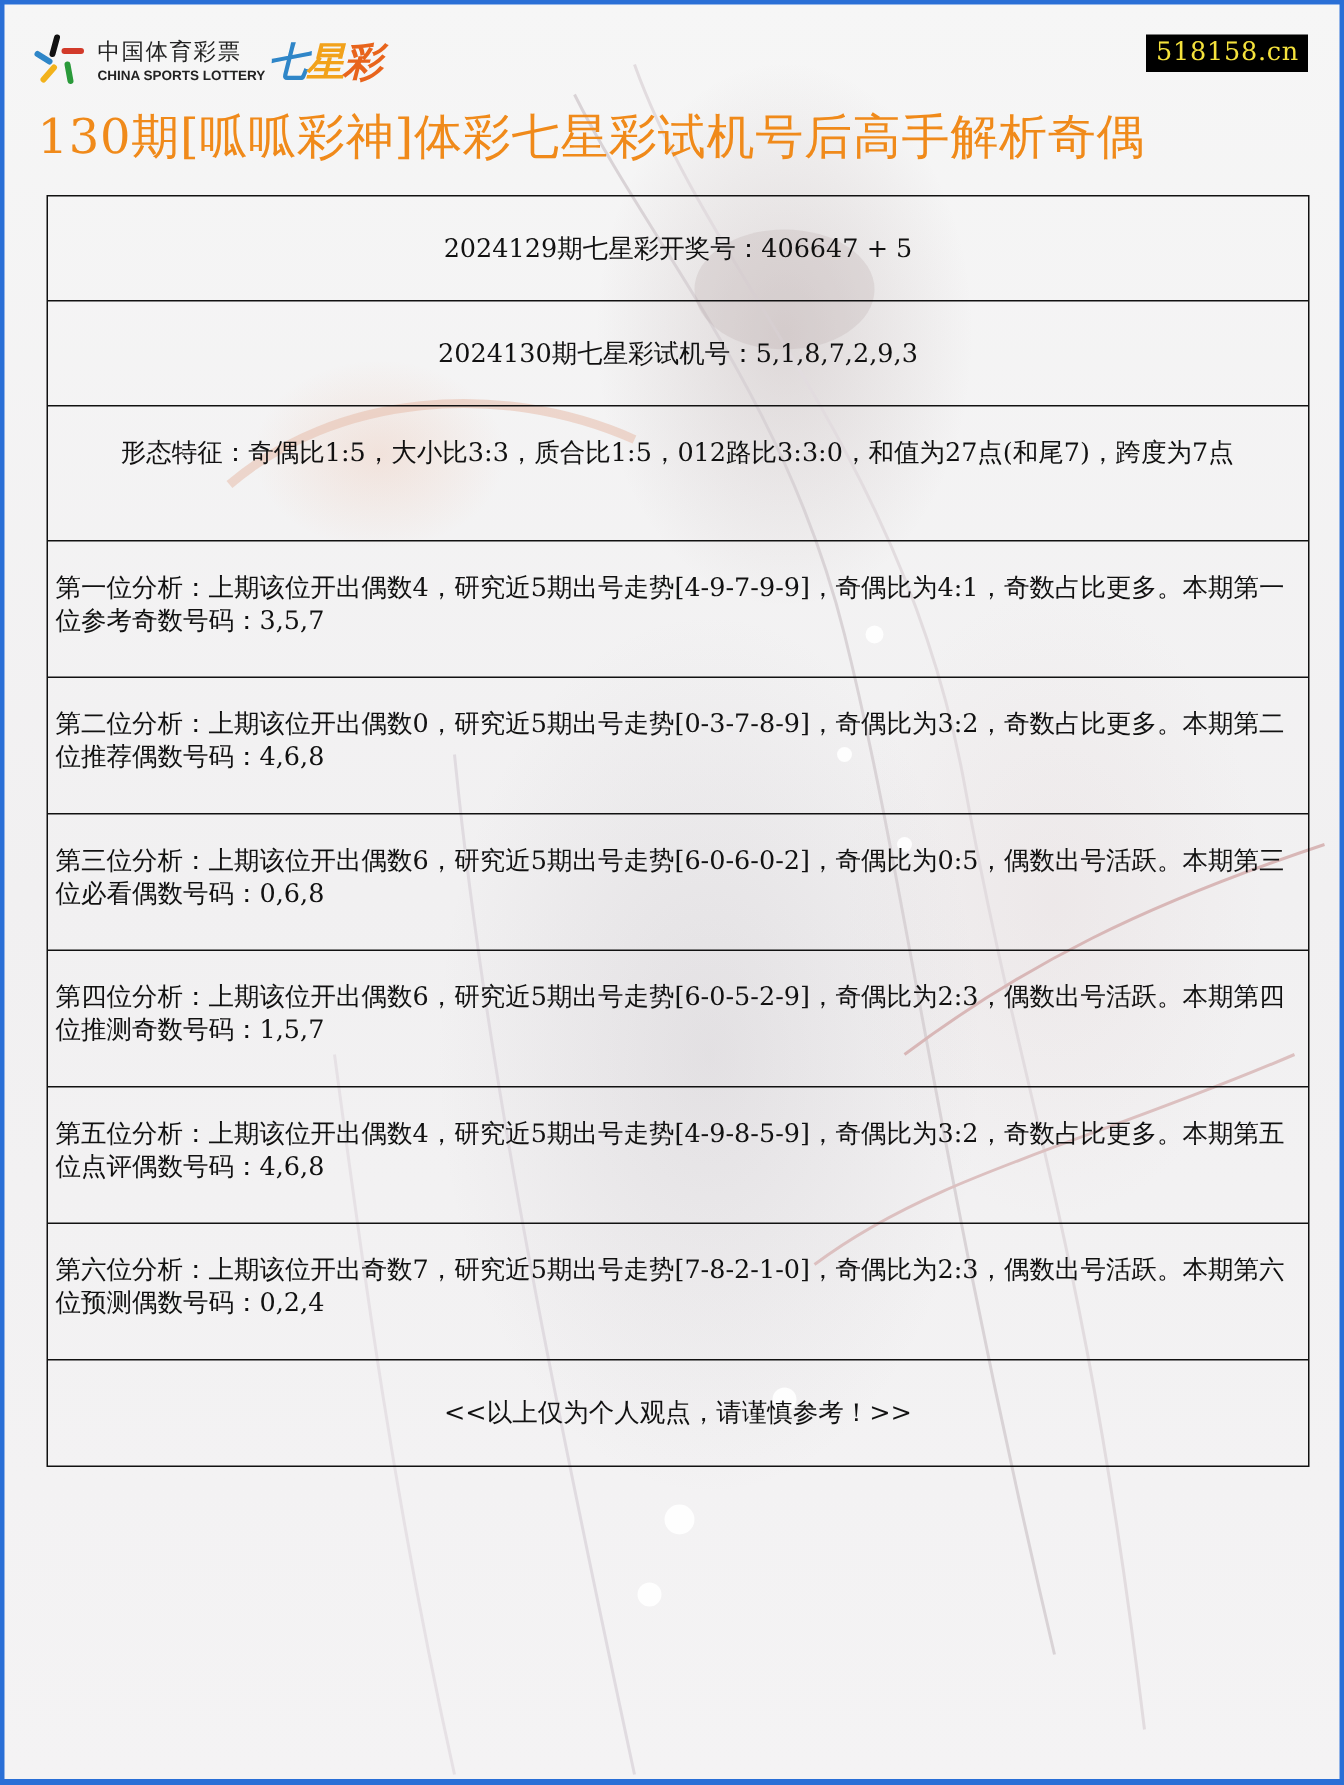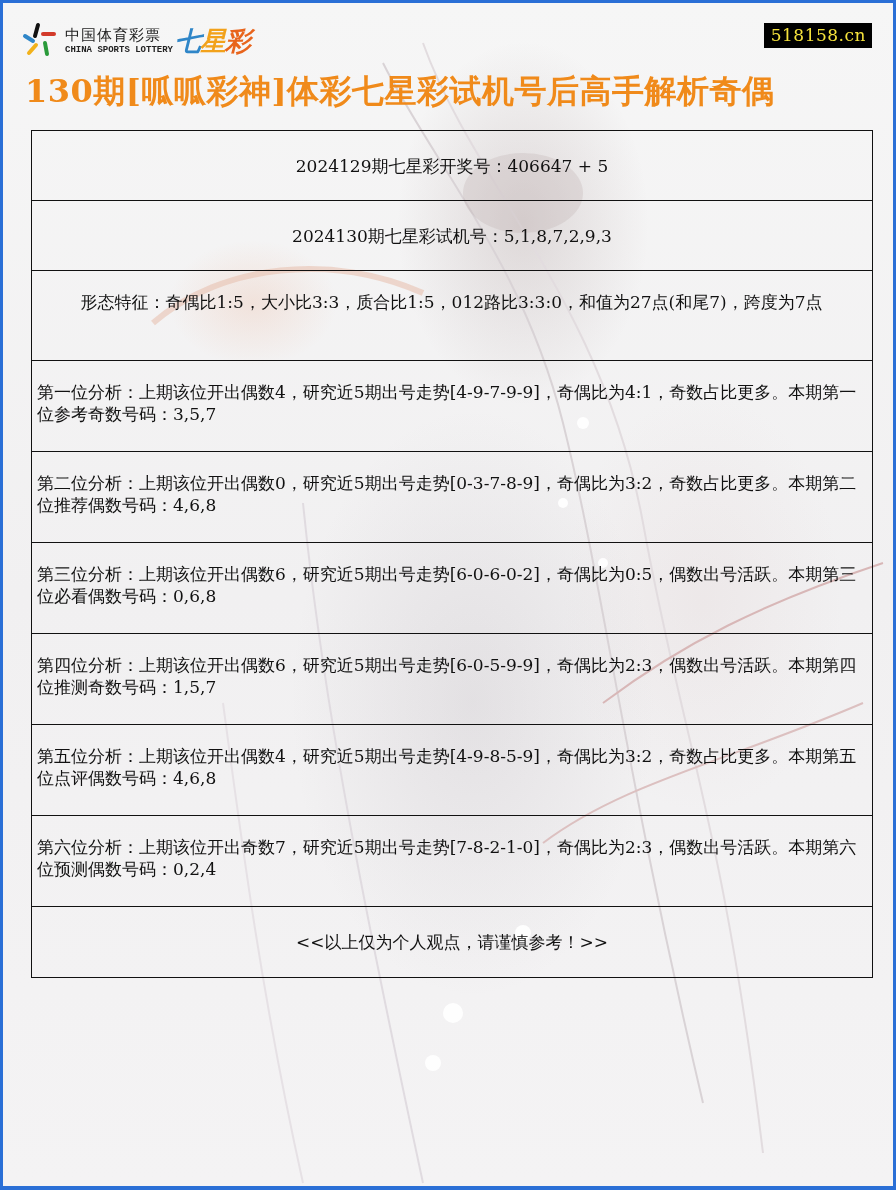--- a/index.html
+++ b/index.html
@@ -55,21 +55,21 @@
       flex-direction: column;
       line-height: 1;
     }
     .logo-cn {
       font-family: Liberation Serif, serif;
       font-size: 15px;
       color: #222;
       letter-spacing: 1px;
     }
     .logo-en {
-      font-family: Liberation Mono, monospace;
+      font-family: Liberation Sans, sans-serif;
       font-size: 9px;
       font-weight: bold;
       color: #222;
       margin-top: 3px;
     }
     .logo-brand {
       margin-left: 2px;
       font-family: "DejaVu Sans", "Liberation Sans", sans-serif;
       font-size: 26px;
       font-weight: bold;
@@ -168,21 +168,21 @@
       </div>
       <div class="logo-brand">
         <span class="c1">七</span>
         <span class="c2">星</span>
         <span class="c3">彩</span>
       </div>
     </div>
     <div class="site-badge">518158.cn</div>
   </div>
 
-  <h1 class="title" style="margin:0;font-weight:bold;">130期[呱呱彩神]体彩七星彩试机号后高手解析奇偶</h1>
+  <h1 class="title" style="margin:0;font-weight:normal;">130期[呱呱彩神]体彩七星彩试机号后高手解析奇偶</h1>
 
   <div class="table">
     <div class="row center first">
       <span>2024129期七星彩开奖号：406647 + 5</span>
     </div>
     <div class="row center">
       <span>2024130期七星彩试机号：5,1,8,7,2,9,3</span>
     </div>
     <div class="row para first">
       <span>形态特征：奇偶比1:5，大小比3:3，质合比1:5，012路比3:3:0，和值为27点(和尾7)，跨度为7点</span>
@@ -190,21 +190,21 @@
     <div class="row para">
       <span>第一位分析：上期该位开出偶数4，研究近5期出号走势[4-9-7-9-9]，奇偶比为4:1，奇数占比更多。本期第一位参考奇数号码：3,5,7</span>
     </div>
     <div class="row para">
       <span>第二位分析：上期该位开出偶数0，研究近5期出号走势[0-3-7-8-9]，奇偶比为3:2，奇数占比更多。本期第二位推荐偶数号码：4,6,8</span>
     </div>
     <div class="row para">
       <span>第三位分析：上期该位开出偶数6，研究近5期出号走势[6-0-6-0-2]，奇偶比为0:5，偶数出号活跃。本期第三位必看偶数号码：0,6,8</span>
     </div>
     <div class="row para">
-      <span>第四位分析：上期该位开出偶数6，研究近5期出号走势[6-0-5-9-9]，奇偶比为2:3，偶数出号活跃。本期第四位推测奇数号码：1,5,7</span>
+      <span>第四位分析：上期该位开出偶数6，研究近5期出号走势[6-0-5-2-9]，奇偶比为2:3，偶数出号活跃。本期第四位推测奇数号码：1,5,7</span>
     </div>
     <div class="row para">
       <span>第五位分析：上期该位开出偶数4，研究近5期出号走势[4-9-8-5-9]，奇偶比为3:2，奇数占比更多。本期第五位点评偶数号码：4,6,8</span>
     </div>
     <div class="row para">
       <span>第六位分析：上期该位开出奇数7，研究近5期出号走势[7-8-2-1-0]，奇偶比为2:3，偶数出号活跃。本期第六位预测偶数号码：0,2,4</span>
     </div>
     <div class="row center">
       <span>&lt;&lt;以上仅为个人观点，请谨慎参考！&gt;&gt;</span>
     </div>

